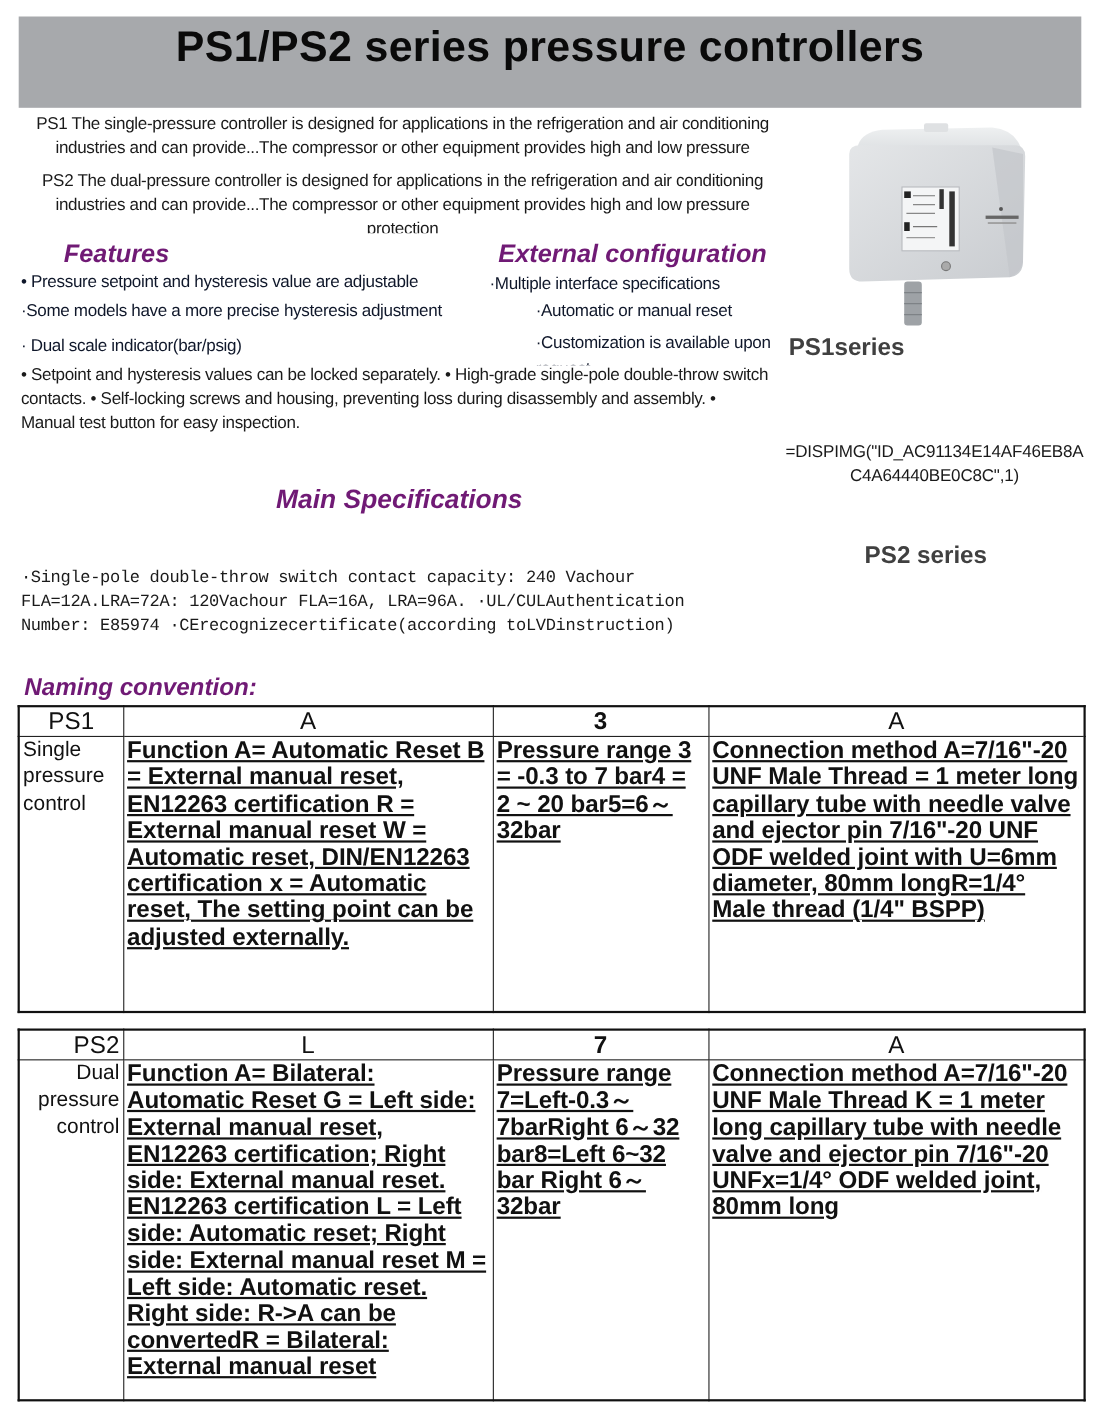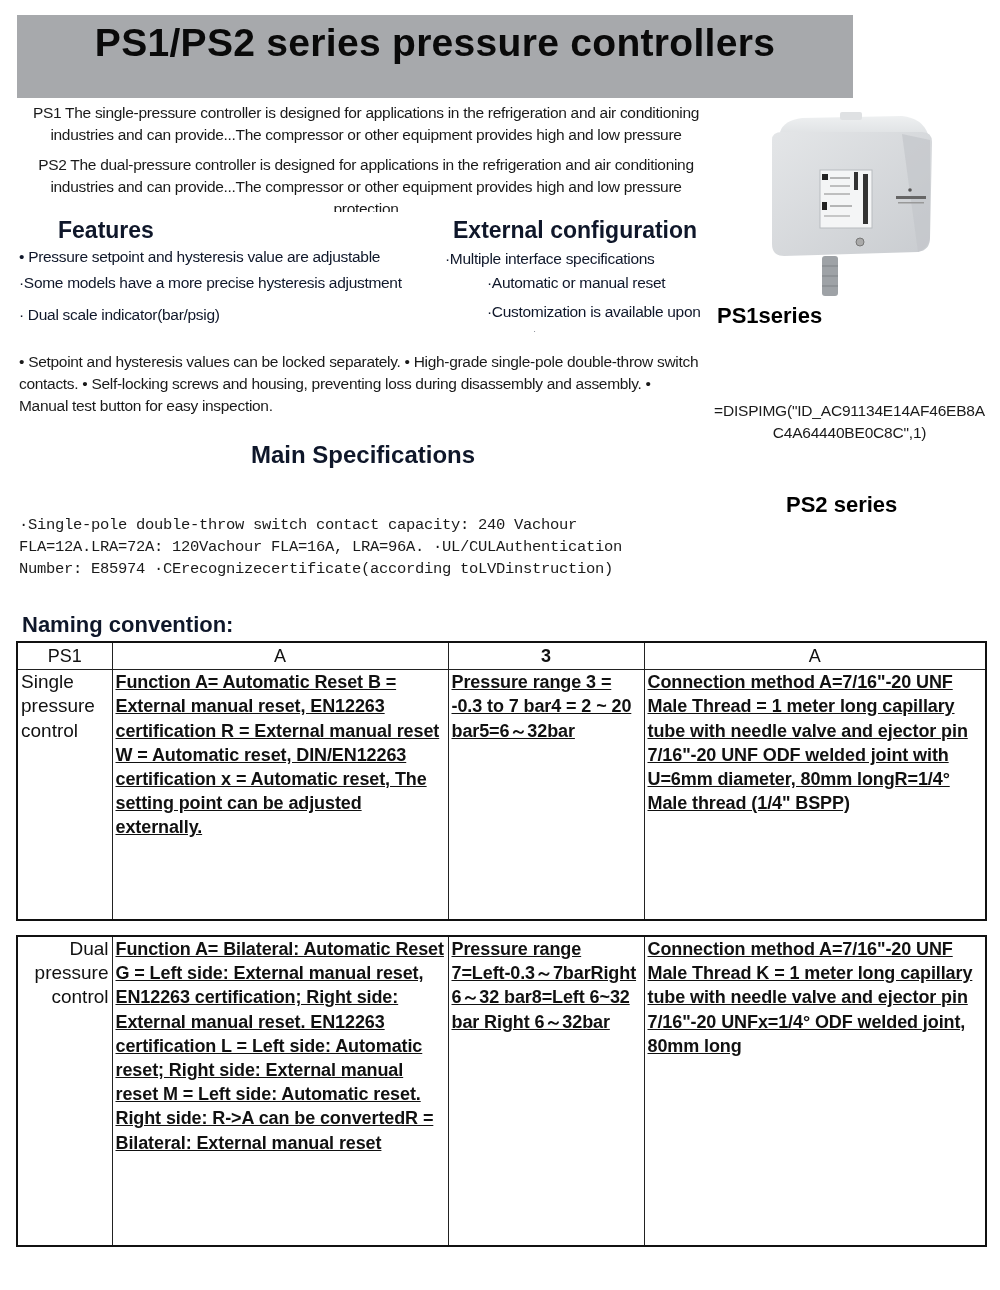--- a/index.html
+++ b/index.html
@@ -2,60 +2,60 @@
 <html><head>
   <meta charset="utf-8">
   <style>
     html, body { margin: 0; padding: 0; background: #ffffff; }
     body {
       width: 1000px; height: 1290px; position: relative; overflow: hidden;
       font-family: "Liberation Sans", sans-serif; color: #111;
     }
     .abs { position: absolute; }
     .title-bar {
-      left: 17px; top: 15px; width: 836px; height: 83px;
+      left: 17px; top: 15px; width: 966px; height: 83px;
       background: #a7a9ac;
     }
     .title-text {
       position: absolute; left: 0; right: 0; top: 6px;
       text-align: center; font-weight: bold; font-size: 39px; letter-spacing: 0.3px;
       color: #0a0a0a;
     }
     .intro {
       left: 16px; width: 700px; font-size: 15.5px; line-height: 22px;
       text-align: center; letter-spacing: -0.3px; color: #1a1a1a;
       overflow: hidden;
     }
     .intro1 { top: 102px; height: 44px; }
     .intro2 { top: 154px; height: 58px; }
     .heading {
-      font-weight: bold; font-size: 23px; color: #0f172a;
+      font-weight: bold; font-size: 23px; color: #701a75; font-style: italic;
     }
     .feat-line, .opt-line {
       font-size: 15.5px; letter-spacing: -0.3px; color: #0f172a; white-space: nowrap;
     }
     .para {
       font-size: 15.5px; line-height: 22px; letter-spacing: -0.3px; color: #1a1a1a;
     }
     .product-img {
       left: 762px; top: 110px; width: 180px; height: 192px;
     }
-    .series-label { font-weight: bold; font-size: 22px; color: #000000; }
+    .series-label { font-weight: bold; font-size: 22px; color: #404040; }
     .dispimg {
       left: 712px; top: 400px; width: 275px; font-size: 15.5px; line-height: 22px;
       text-align: center; color: #1a1a1a; letter-spacing: -0.2px;
     }
     table.naming {
       position: absolute; left: 16px; width: 969px; border-collapse: collapse;
       table-layout: fixed;
       border: 2.5px solid #111;
     }
     table.naming td {
       border: 1.5px solid #222; vertical-align: top; padding: 0 3px;
-      font-size: 18px; line-height: 24.2px; color: #111;
+      font-size: 22px; line-height: 24.2px; color: #111;
     }
     table.naming tr.hdr td {
       height: 24px; text-align: center; font-weight: normal; padding-top: 1px; padding-bottom: 1px;
     }
     table.naming tr.hdr td.bold { font-weight: bold; }
     table.naming td.b { font-weight: bold; letter-spacing: -0.1px; text-decoration: underline; }
     table.naming td.label { font-weight: normal; font-size: 19px; }
     .t1 { top: 641px; }
     .t1 tr.body td { height: 249px; }
     .t2 { top: 935px; }
@@ -122,21 +122,21 @@
 
     <rect x="60" y="146" width="16" height="40" rx="3" fill="#9ea2a6"></rect>
     <line x1="60" y1="156" x2="76" y2="156" stroke="#7e8286"></line>
     <line x1="60" y1="166" x2="76" y2="166" stroke="#7e8286"></line>
     <line x1="60" y1="176" x2="76" y2="176" stroke="#7e8286"></line>
   </svg>
 </div>
 
 <div class="abs series-label" style="left:717px; top:303px;">PS1series</div>
 
-<div class="abs para" style="left:19px; top:351px; width:680px;">• Setpoint and hysteresis values can be locked separately. • High-grade single-pole double-throw switch contacts. • Self-locking screws and housing, preventing loss during disassembly and assembly. • Manual test button for easy inspection.</div>
+<div class="abs para" style="left:19px; top:330px; width:680px;">• Setpoint and hysteresis values can be locked separately. • High-grade single-pole double-throw switch contacts. • Self-locking screws and housing, preventing loss during disassembly and assembly. • Manual test button for easy inspection.</div>
 
 <div class="abs dispimg">
   <span style="word-break:break-all;">=DISPIMG("ID_AC91134E14AF46EB8AC4A64440BE0C8C",1)</span>
 </div>
 
 <div class="abs heading" style="left:251px; top:441px; font-size:24px;">Main Specifications</div>
 <div class="abs series-label" style="left:786px; top:492px;">PS2 series</div>
 <div class="abs para" style="left:19px; top:514px; width:675px;font-family:Liberation Mono, monospace;">·Single-pole double-throw switch contact capacity: 240 Vachour FLA=12A.LRA=72A: 120Vachour FLA=16A, LRA=96A. ·UL/CULAuthentication Number: E85974 ·CErecognizecertificate(according toLVDinstruction)</div>
 
 <div class="abs heading" style="left:22px; top:612px; font-size:22px;">Naming convention:</div>
@@ -165,20 +165,26 @@
   </table>
 
 <table class="naming t2">
   <colgroup>
     <col style="width:95px">
       <col style="width:336px">
       <col style="width:196px">
       <col style="width:342px">
   </colgroup>
   <tbody>
+      <tr class="hdr">
+    <td class="right" style="text-align:right;">PS2</td>
+    <td>L</td>
+    <td class="bold">7</td>
+    <td>A</td>
+  </tr>
   <tr class="body">
     <td class="label right">Dual pressure control</td>
     <td class="b">Function A= Bilateral: Automatic Reset G = Left side: External manual reset, EN12263 certification; Right side: External manual reset. EN12263 certification L = Left side: Automatic reset; Right side: External manual reset M = Left side: Automatic reset. Right side: R-&gt;A can be convertedR = Bilateral: External manual reset</td>
     <td class="b">Pressure range 7=Left-0.3～7barRight 6～32 bar8=Left 6~32 bar Right 6～32bar</td>
     <td class="b">Connection method A=7/16"-20 UNF Male Thread K = 1 meter long capillary tube with needle valve and ejector pin 7/16"-20 UNFx=1/4° ODF welded joint, 80mm long</td>
   </tr>
 </tbody>
   </table>
 
 </body></html>

